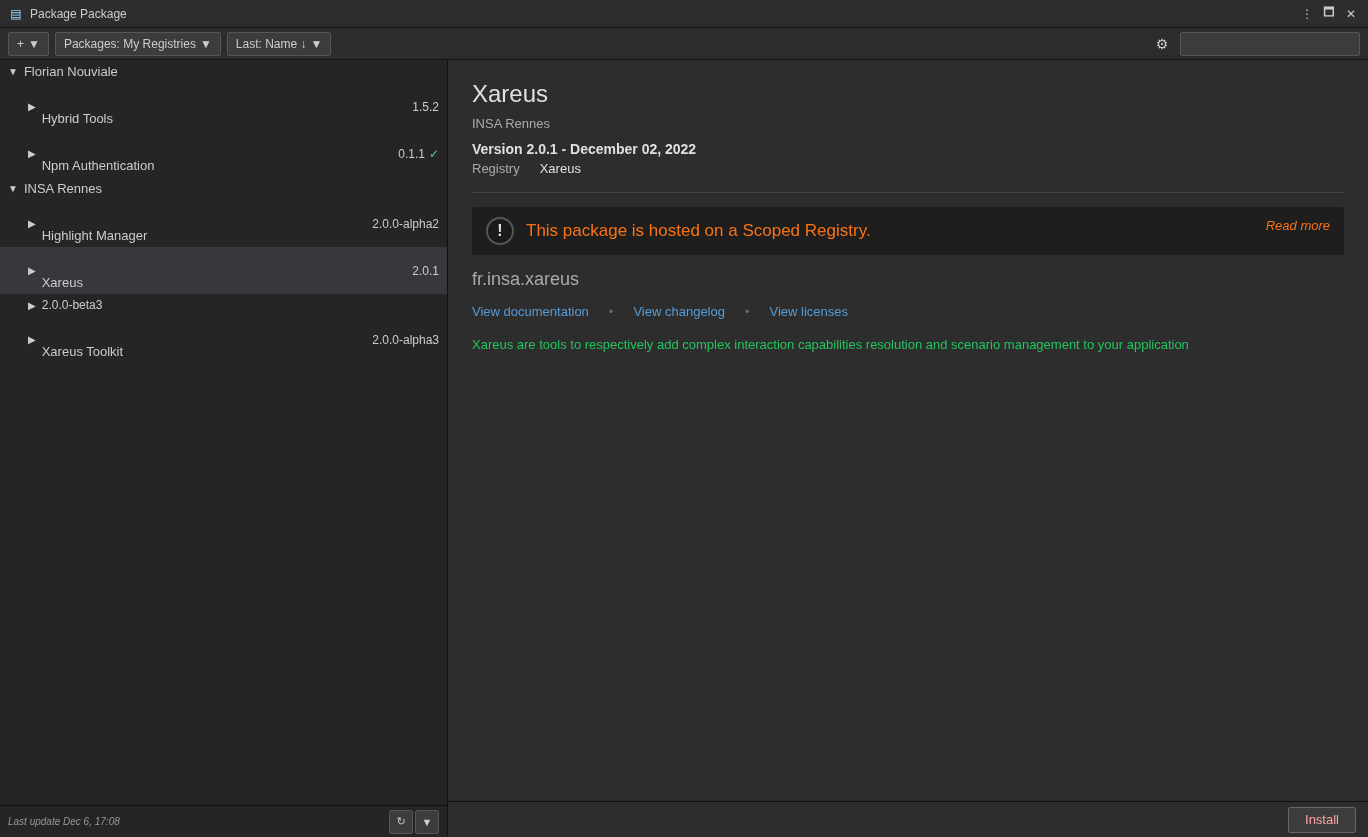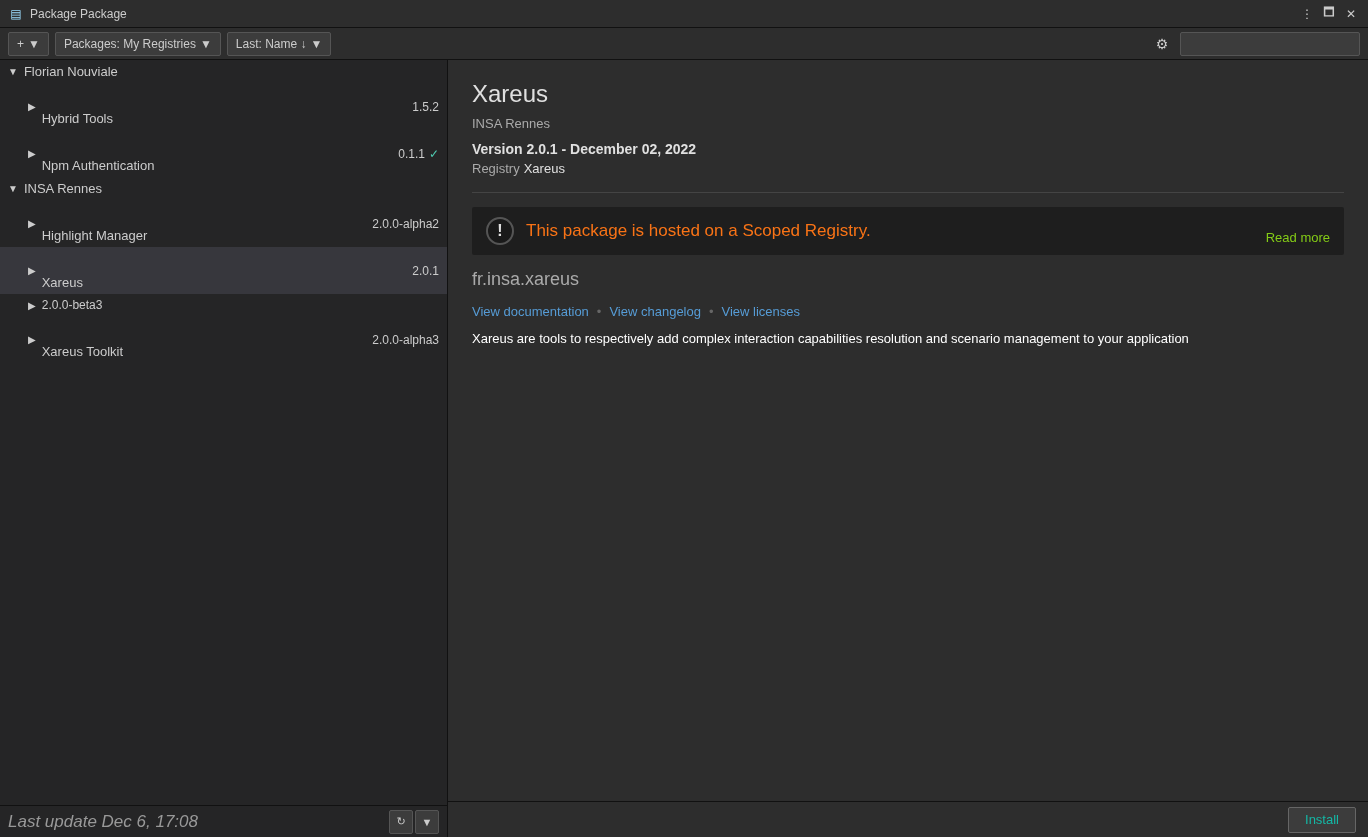--- a/index.html
+++ b/index.html
@@ -197,21 +197,21 @@
       display: flex;
       align-items: center;
       padding: 4px 8px;
       background: #252526;
       border-top: 1px solid #111;
       height: 32px;
       flex-shrink: 0;
     }
     .footer-text {
       flex: 1;
-      font-size: 17px;
+      font-size: 10px;
       color: #999;
       font-style: italic;
     }
     .footer-btns {
       display: flex;
       gap: 2px;
     }
     .footer-btn {
       width: 24px;
       height: 24px;
@@ -249,21 +249,21 @@
     }
     .detail-version {
       font-size: 14px;
       font-weight: 600;
       color: #e0e0e0;
       margin-bottom: 4px;
     }
     .detail-registry-row {
       display: flex;
       align-items: center;
-      gap: 4px;
+      gap: 20px;
       margin-bottom: 16px;
       font-size: 13px;
     }
     .detail-registry-label {
       color: #aaaaaa;
     }
     .detail-registry-value {
       color: #e0e0e0;
     }
     .info-box {
@@ -290,71 +290,72 @@
       color: #e0e0e0;
       border: 2px solid #555;
     }
     .info-text {
       flex: 1;
       font-size: 17px;
       color: #f97316;
       padding-top: 4px;
     }
     .read-more-link {
-      color: #84cc16;
+      color: #f97316;
       cursor: pointer;
       font-size: 13px;
       text-decoration: none;
       position: absolute;
       right: 14px;
-      bottom: 10px;
+      bottom: 22px;
+      font-style: italic;
     }
     .detail-namespace {
       font-size: 18px;
       color: #aaaaaa;
       margin-bottom: 14px;
     }
     .detail-links {
       display: flex;
       align-items: center;
-      gap: 8px;
-      margin-bottom: 10px;
+      gap: 20px;
+      margin-bottom: 16px;
     }
     .detail-link {
       color: #569cd6;
       cursor: pointer;
       font-size: 13px;
       text-decoration: none;
     }
     .link-dot {
       color: #666;
       font-size: 13px;
     }
     .detail-description {
       font-size: 13px;
-      color: #ffffff;
+      color: #22c55e;
       line-height: 1.6;
     }
 
     
     .bottom-bar {
       display: flex;
       align-items: center;
       justify-content: flex-end;
       background: #2d2d2d;
       border-top: 1px solid #111;
       padding: 4px 12px;
       height: 36px;
       flex-shrink: 0;
     }
     .install-btn {
       background: #3c3c3c;
       border: 1px solid #666;
       border-radius: 2px;
-      color: #14b8a6;
+      color: #fca5a5;
       cursor: pointer;
       padding: 4px 16px;
       font-size: 13px;
       height: 26px;
       display: flex;
       align-items: center;
     }
 
     .divider-line {
       width: 100%;

